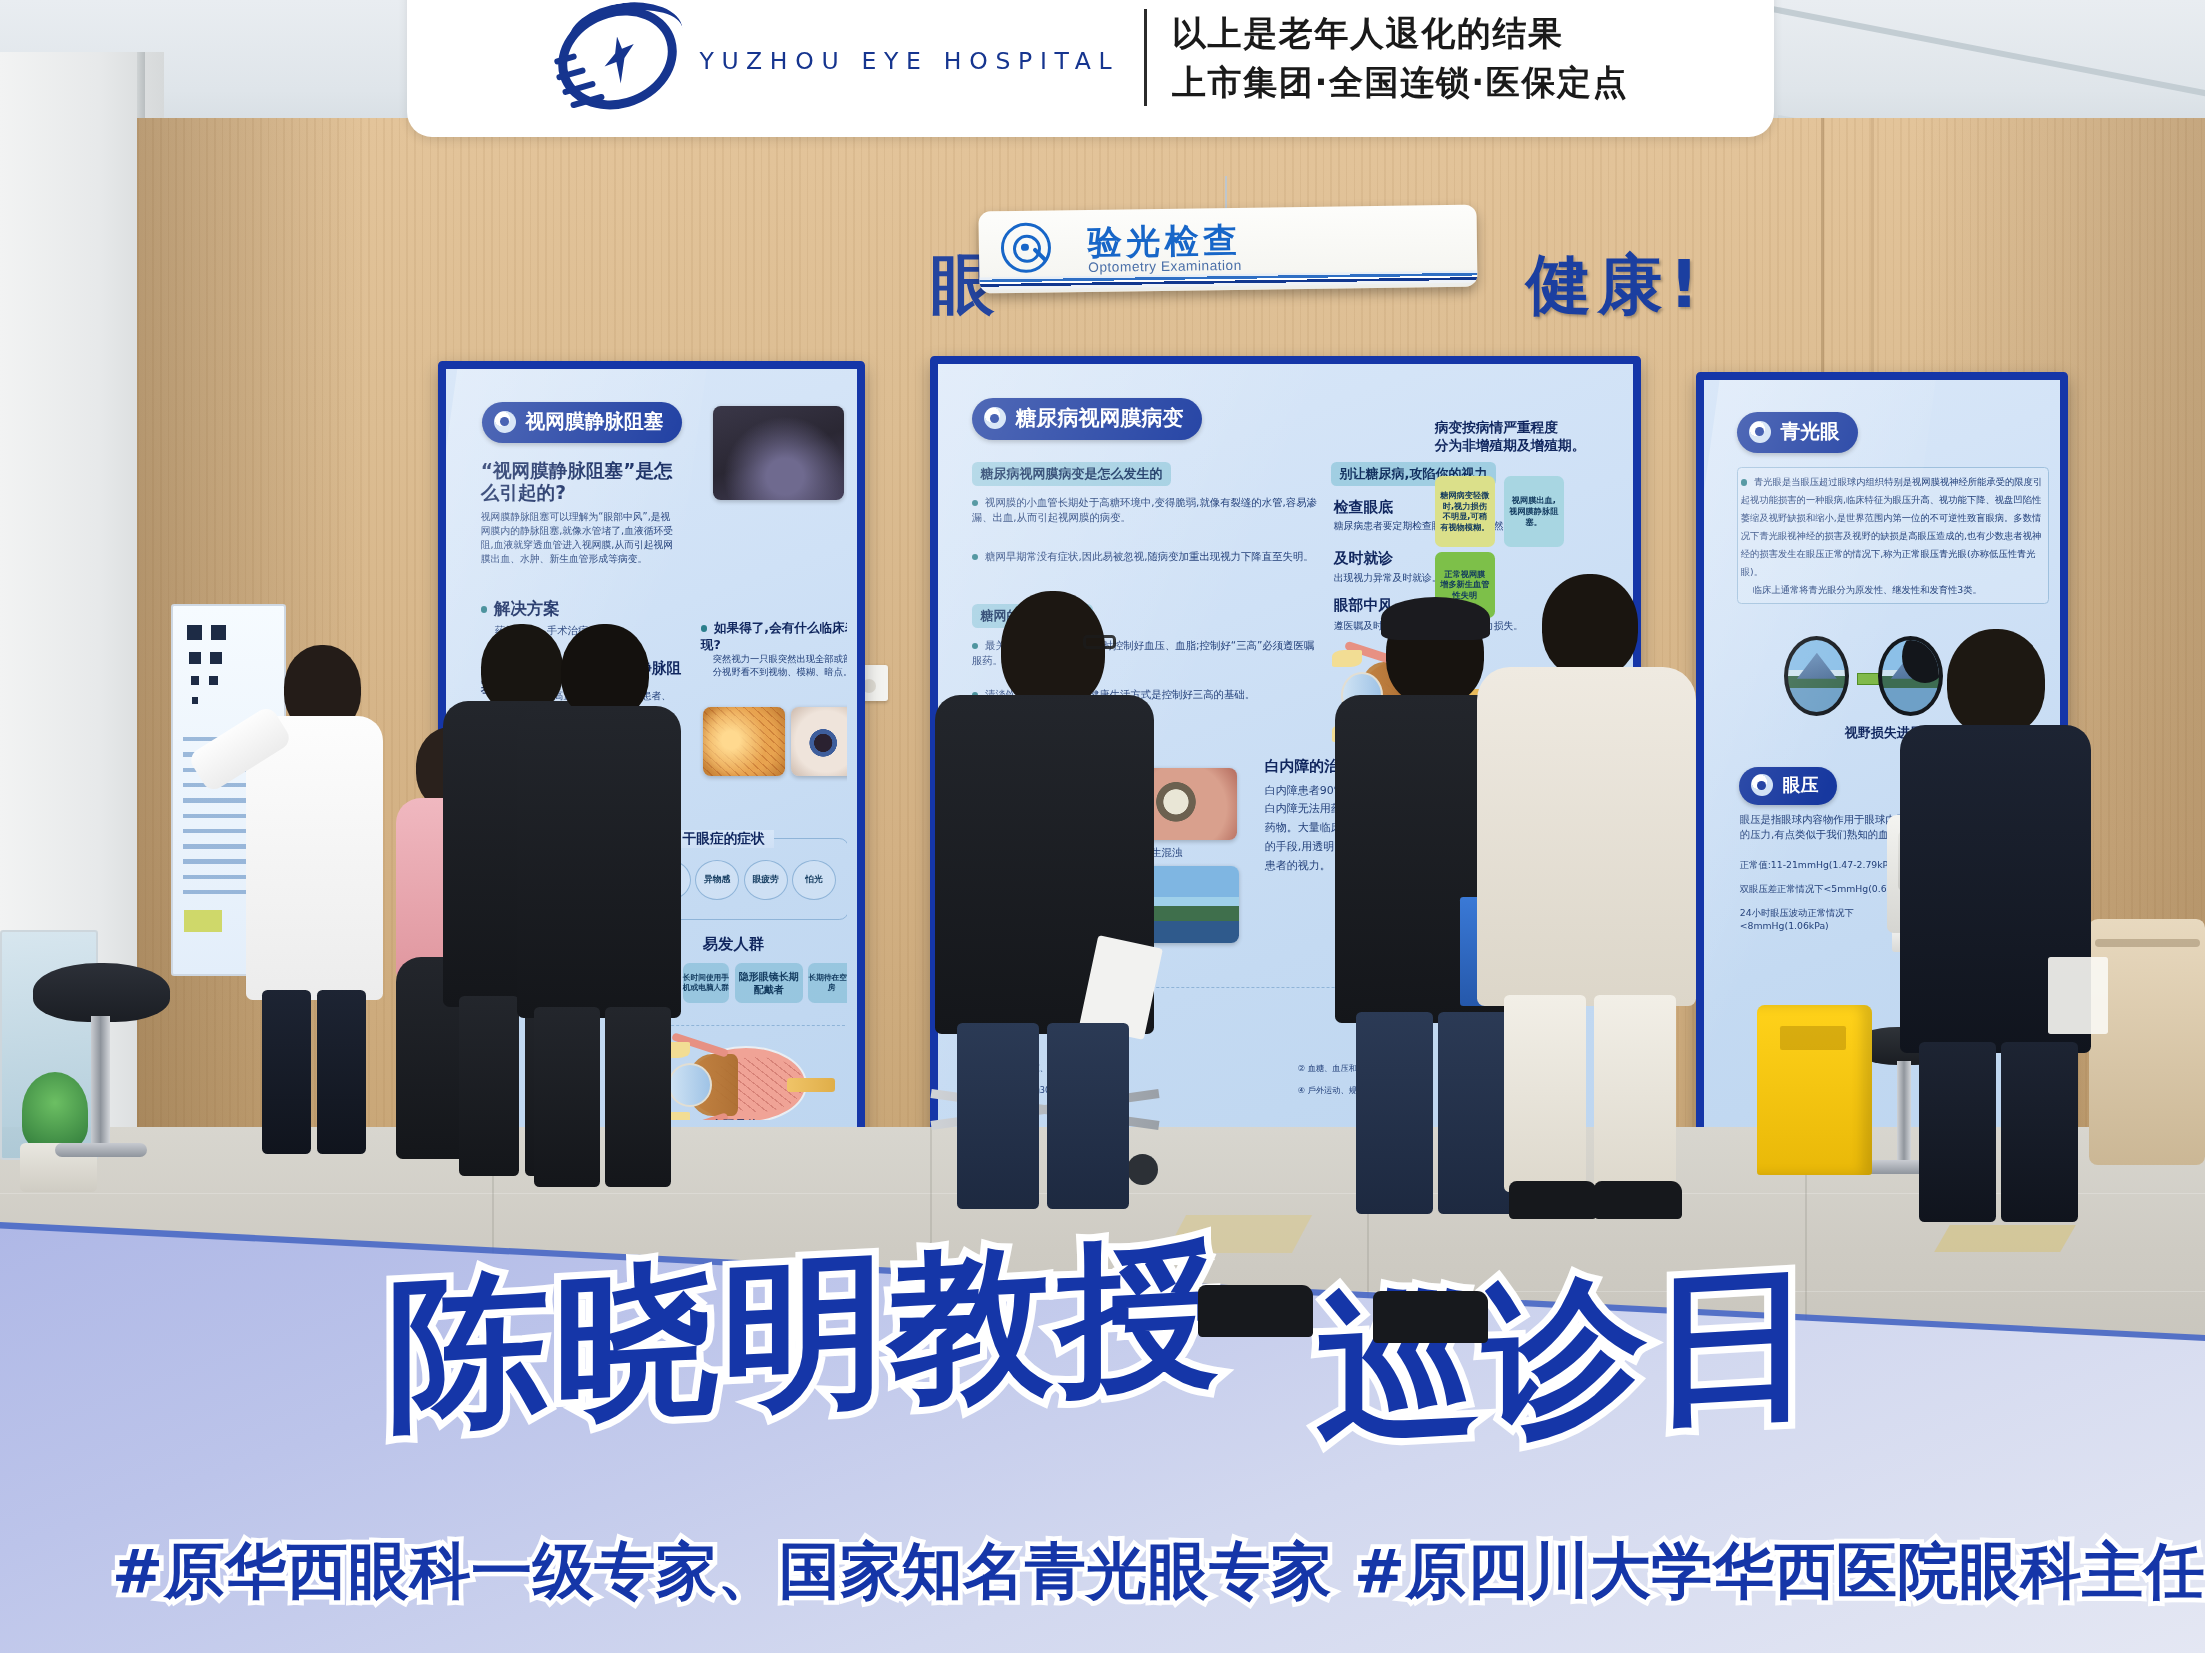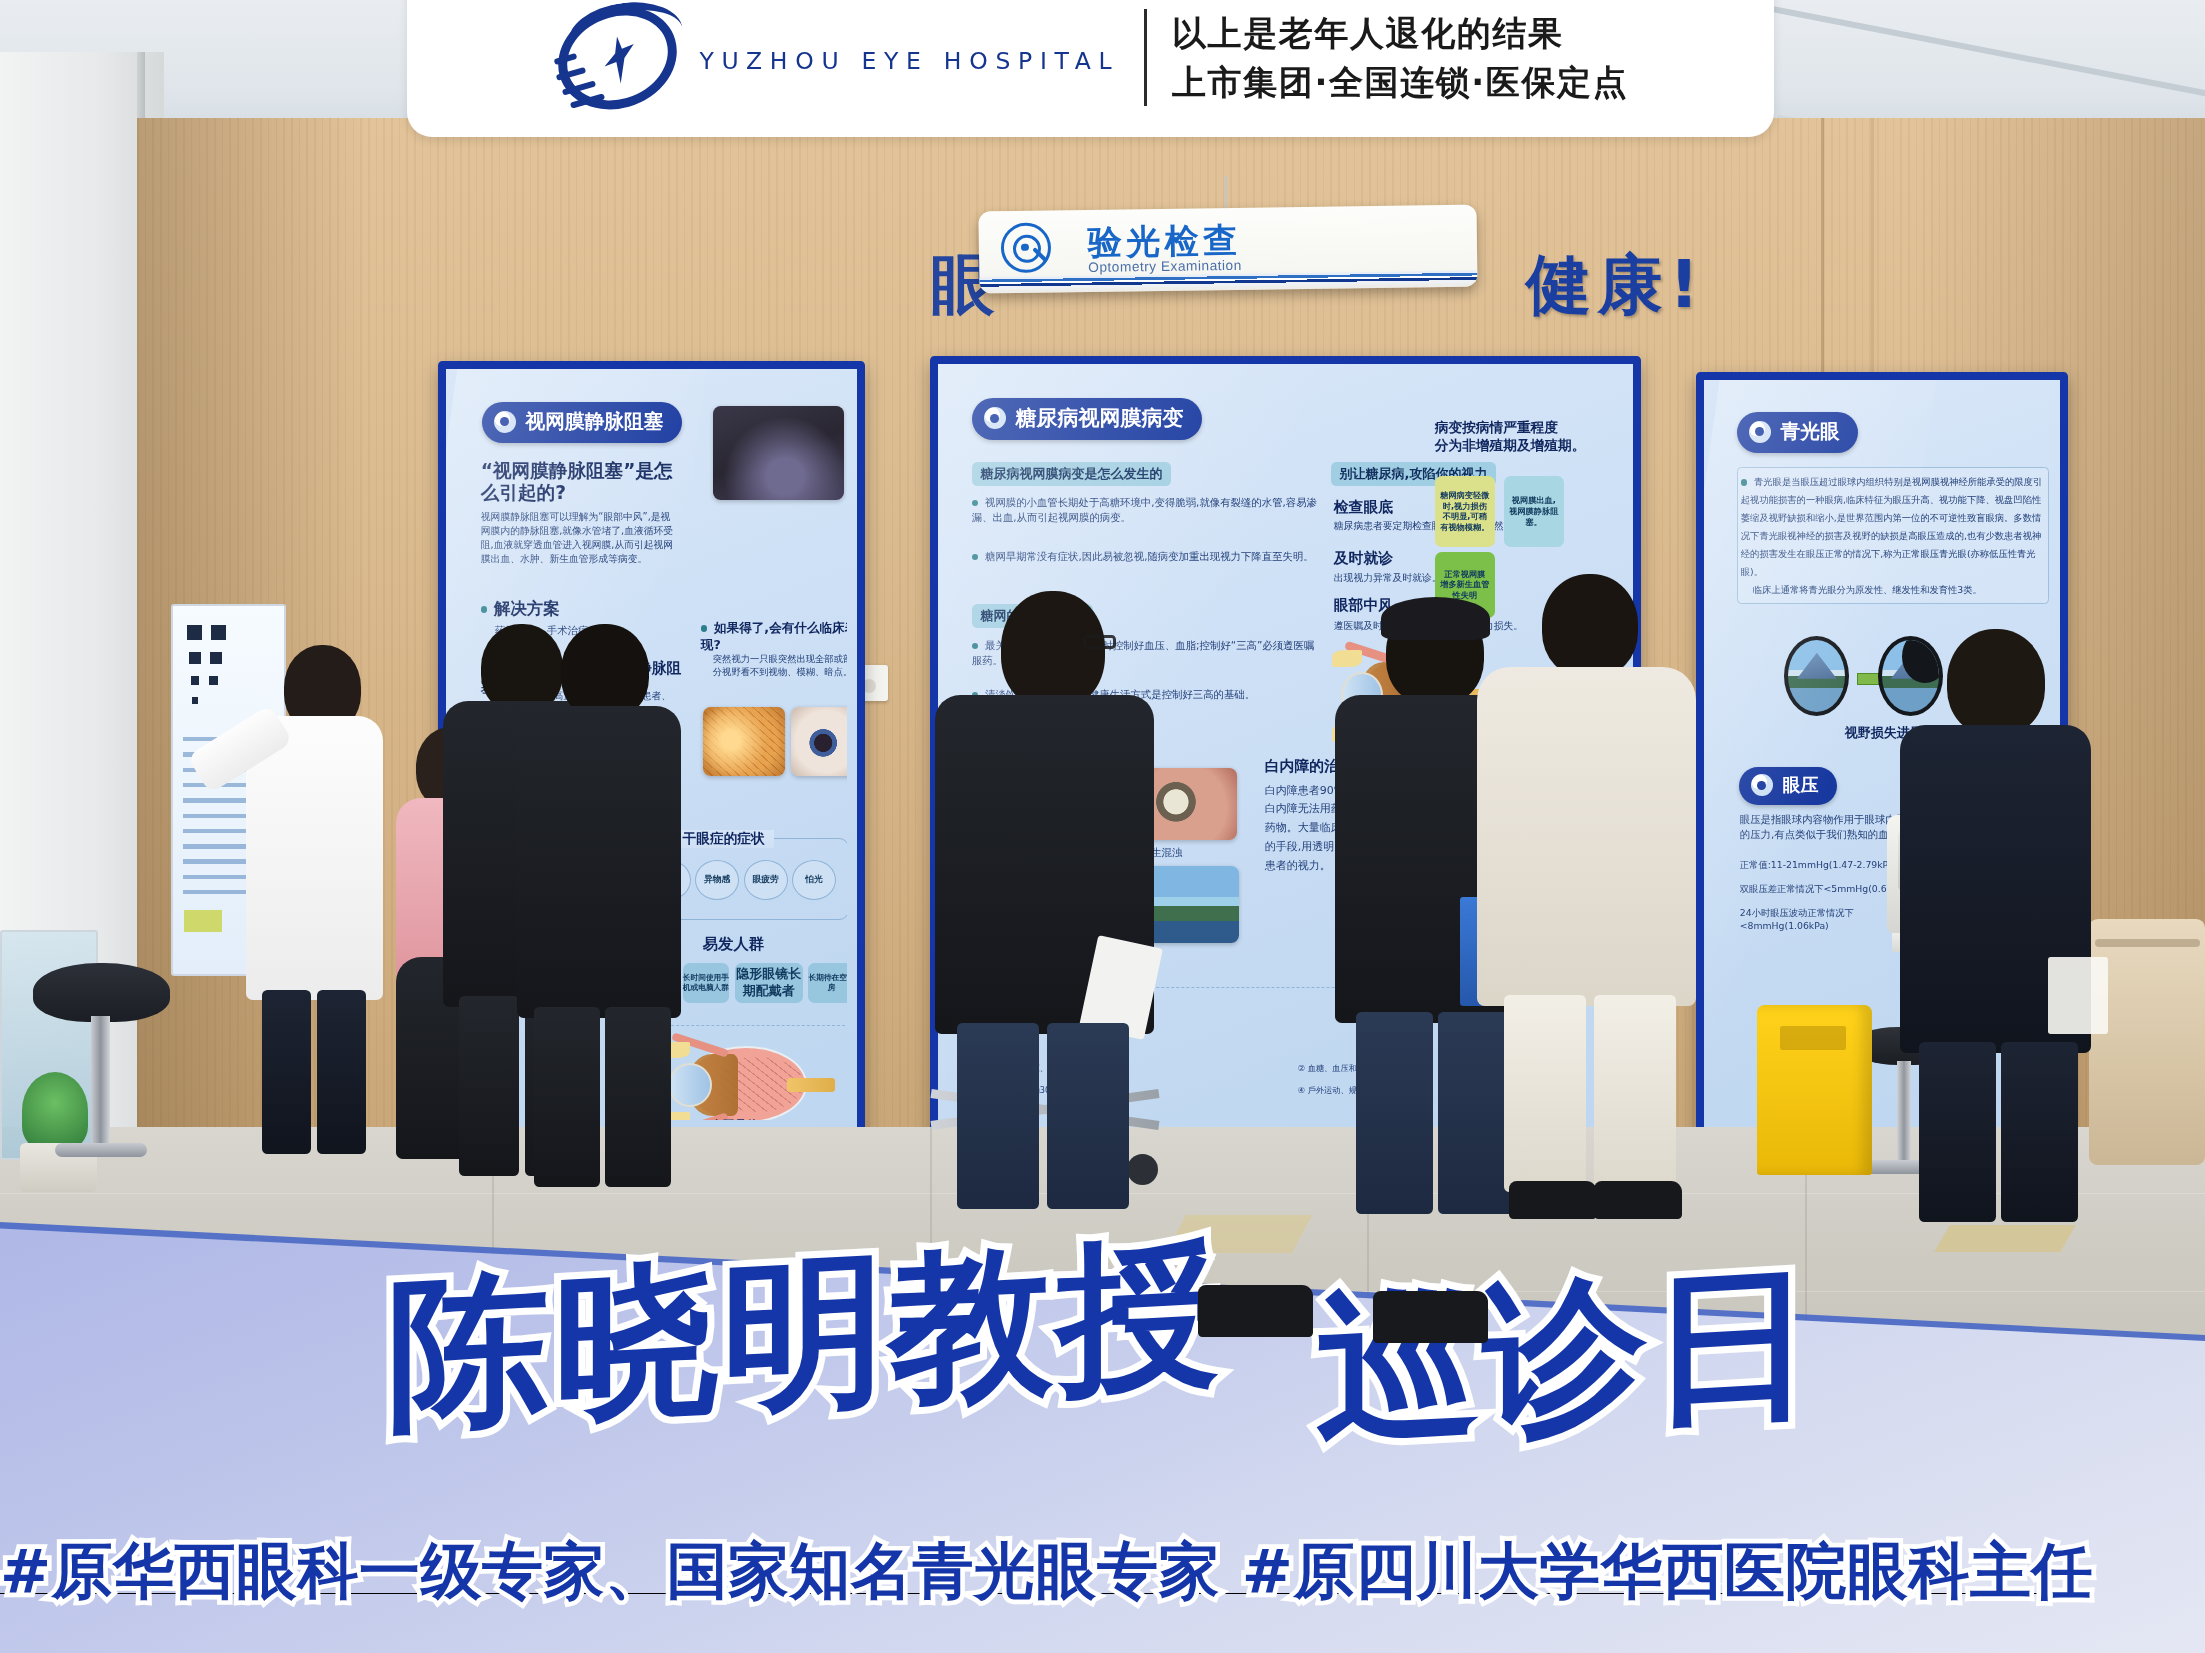--- a/index.html
+++ b/index.html
@@ -180,21 +180,21 @@
 
   .bigtitle{position:absolute;left:0;width:100%;top:1252px;display:flex;justify-content:center;
     align-items:flex-start;gap:93px;pointer-events:none;}
   .bigtitle span{font-family:"DejaVu Sans",sans-serif;font-weight:bold;font-size:164px;line-height:1;
     color:#1536a8;letter-spacing:3.3px;
     -webkit-text-stroke:14.2px #ffffff;paint-order:stroke fill;
     text-shadow:0 0 0 #fff;
     transform:skewY(-3deg);}
   .bigtitle span.t2{transform:skewY(-3.2deg) translateY(22px);}
 
-  .subtitle{position:absolute;left:0;width:100%;top:1531px;text-align:left;pointer-events:none;text-decoration:underline;}
+  .subtitle{position:absolute;left:0;width:100%;top:1531px;text-align:right;pointer-events:none;}
   .subtitle span{font-family:"DejaVu Sans",sans-serif;font-weight:bold;font-size:61px;
     color:#1536a8;letter-spacing:0.5px;-webkit-text-stroke:9.3px #ffffff;paint-order:stroke fill;}
 
   
   .logobar{position:absolute;left:407px;top:-22px;width:1367px;height:159px;background:#fff;
     border-radius:0 0 25px 25px;box-shadow:0 3.3px 9.8px rgba(0,0,0,.10);
     display:flex;align-items:center;justify-content:center;gap:0;}
   .logo-mark{position:relative;width:137px;height:104px;flex:0 0 auto;margin-right:9.8px;}
   .logo-mark .oval{position:absolute;left:4.4px;top:2.2px;width:121px;height:100px;
     border:9.3px solid #16358f;border-radius:52% 48% 52% 48%;transform:rotate(-16deg);}
@@ -271,21 +271,21 @@
           <div class="chip" style="width:44px;height:40px;border:1.1px solid #8fb4d8;border-radius:50%;font-size:8.8px;background:rgba(255,255,255,.18)">干涩</div>
           <div class="chip" style="width:44px;height:40px;border:1.1px solid #8fb4d8;border-radius:50%;font-size:8.8px;background:rgba(255,255,255,.18)">异物感</div>
           <div class="chip" style="width:44px;height:40px;border:1.1px solid #8fb4d8;border-radius:50%;font-size:8.8px;background:rgba(255,255,255,.18)">眼疲劳</div>
           <div class="chip" style="width:44px;height:40px;border:1.1px solid #8fb4d8;border-radius:50%;font-size:8.8px;background:rgba(255,255,255,.18)">怕光</div>
         </div>
 
         <div class="h1s" style="position:absolute;left:247px;top:555px;font-size:15.3px">易发人群</div>
         <div style="position:absolute;left:175px;top:584px;width:224px;display:flex;gap:5.5px">
           <div class="chip" style="width:51px;height:40px;background:rgba(110,180,205,.5);font-size:7.7px">老年人</div>
           <div class="chip" style="width:51px;height:40px;background:rgba(110,180,205,.5);font-size:7.7px">长时间使用手机或电脑人群</div>
-          <div class="chip" style="width:75px;height:40px;background:rgba(110,180,205,.5);font-size:13px">隐形眼镜长期配戴者</div>
+          <div class="chip" style="width:75px;height:40px;background:rgba(110,180,205,.5);font-size:10px">隐形眼镜长期配戴者</div>
           <div class="chip" style="width:51px;height:40px;background:rgba(110,180,205,.5);font-size:7.7px">长期待在空调房</div>
         </div>
 
         <div style="position:absolute;left:175px;top:646px;width:224px;border-top:1.1px dashed #8fb4d8"></div>
 
         <div class="eye-anat" style="left:202px;top:660px;width:170px;height:92px">
           <div class="globe"></div>
             <div class="vessels"></div>
             <div class="iris"></div>
           <div class="cornea"></div>

